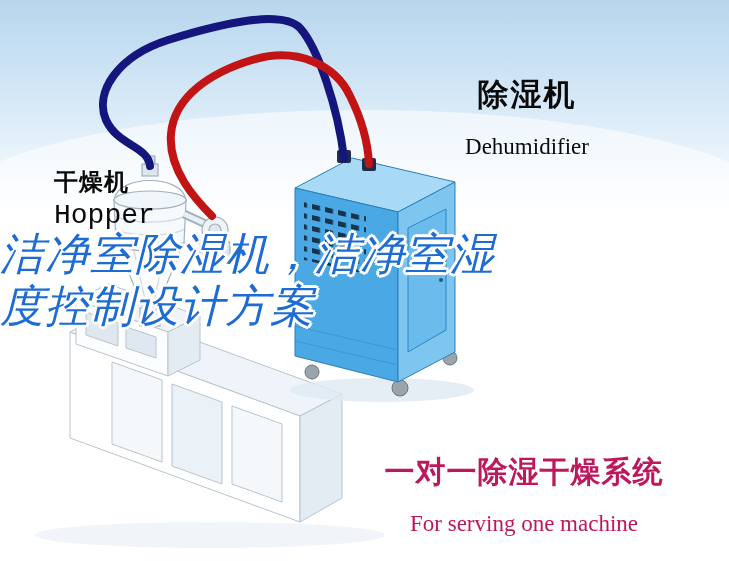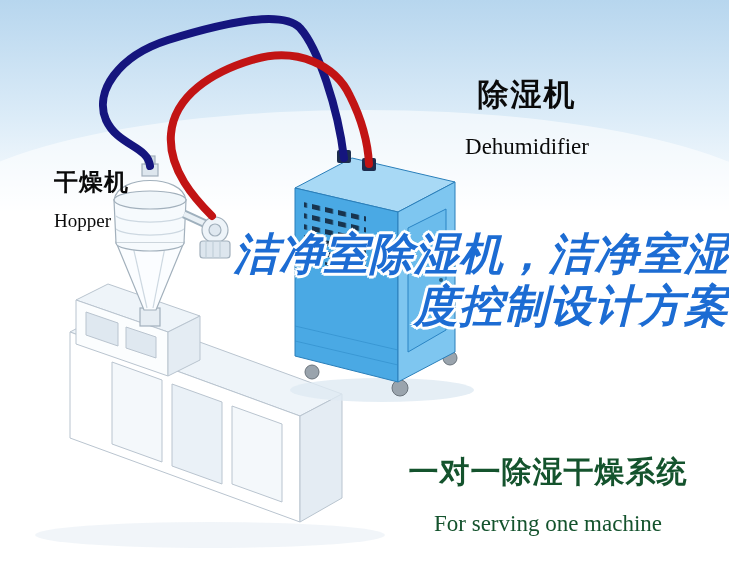--- a/index.html
+++ b/index.html
@@ -6,33 +6,33 @@
   body { font-family:"Liberation Sans", sans-serif; background:#ffffff; }
   .stage { position:relative; width:729px; height:561px; overflow:hidden; background:#fff; }
   .stage > svg { position:absolute; left:0; top:0; }
 
   .label { position:absolute; color:#0a0a0a; }
   .label .cn { display:block; font-weight:700; }
   .label .en { display:block; font-family:"Liberation Serif", serif; }
 
   .hopper-label { left:54px; top:166px; }
   .hopper-label .cn { font-size:24px; letter-spacing:1px; }
-  .hopper-label .en { font-size:19px; margin-top:12px; }
+  .hopper-label .en { font-size:28px; margin-top:2px;font-family:Liberation Mono, monospace; }
 
   .dehum-label { left:425px; top:74px; width:204px; text-align:center; }
   .dehum-label .cn { font-size:31px; letter-spacing:2px; }
   .dehum-label .en { font-size:23px; margin-top:18px; }
 
-  .main-title { position:absolute; left:0; right:0; top:228px; text-align:right;
-    font-weight:700; font-style:italic; font-size:44px; line-height:52px;
+  .main-title { position:absolute; left:0; right:0; top:228px; text-align:left;
+    font-weight:400; font-style:italic; font-size:44px; line-height:52px;
     color:var(--title-blue, #1c6cd3); letter-spacing:1px;
     text-shadow:-2px -2px 0 #fff, 2px -2px 0 #fff, -2px 2px 0 #fff, 2px 2px 0 #fff,
                  0 -3px 0 #fff, 0 3px 0 #fff, -3px 0 0 #fff, 3px 0 0 #fff; }
 
-  .caption { position:absolute; left:396px; top:452px; width:304px; text-align:center; color:#14532d; }
+  .caption { position:absolute; left:372px; top:452px; width:304px; text-align:center; color:#be185d; }
   .caption .cn { display:block; font-size:30px; font-weight:700; letter-spacing:1px; }
   .caption .en { display:block; font-family:"Liberation Serif", serif; font-size:23px; margin-top:18px; }
 </style>
 </head>
 <body>
 
 <div class="stage">
 
   <svg width="729" height="561" viewBox="0 0 729 561">
     <defs>

